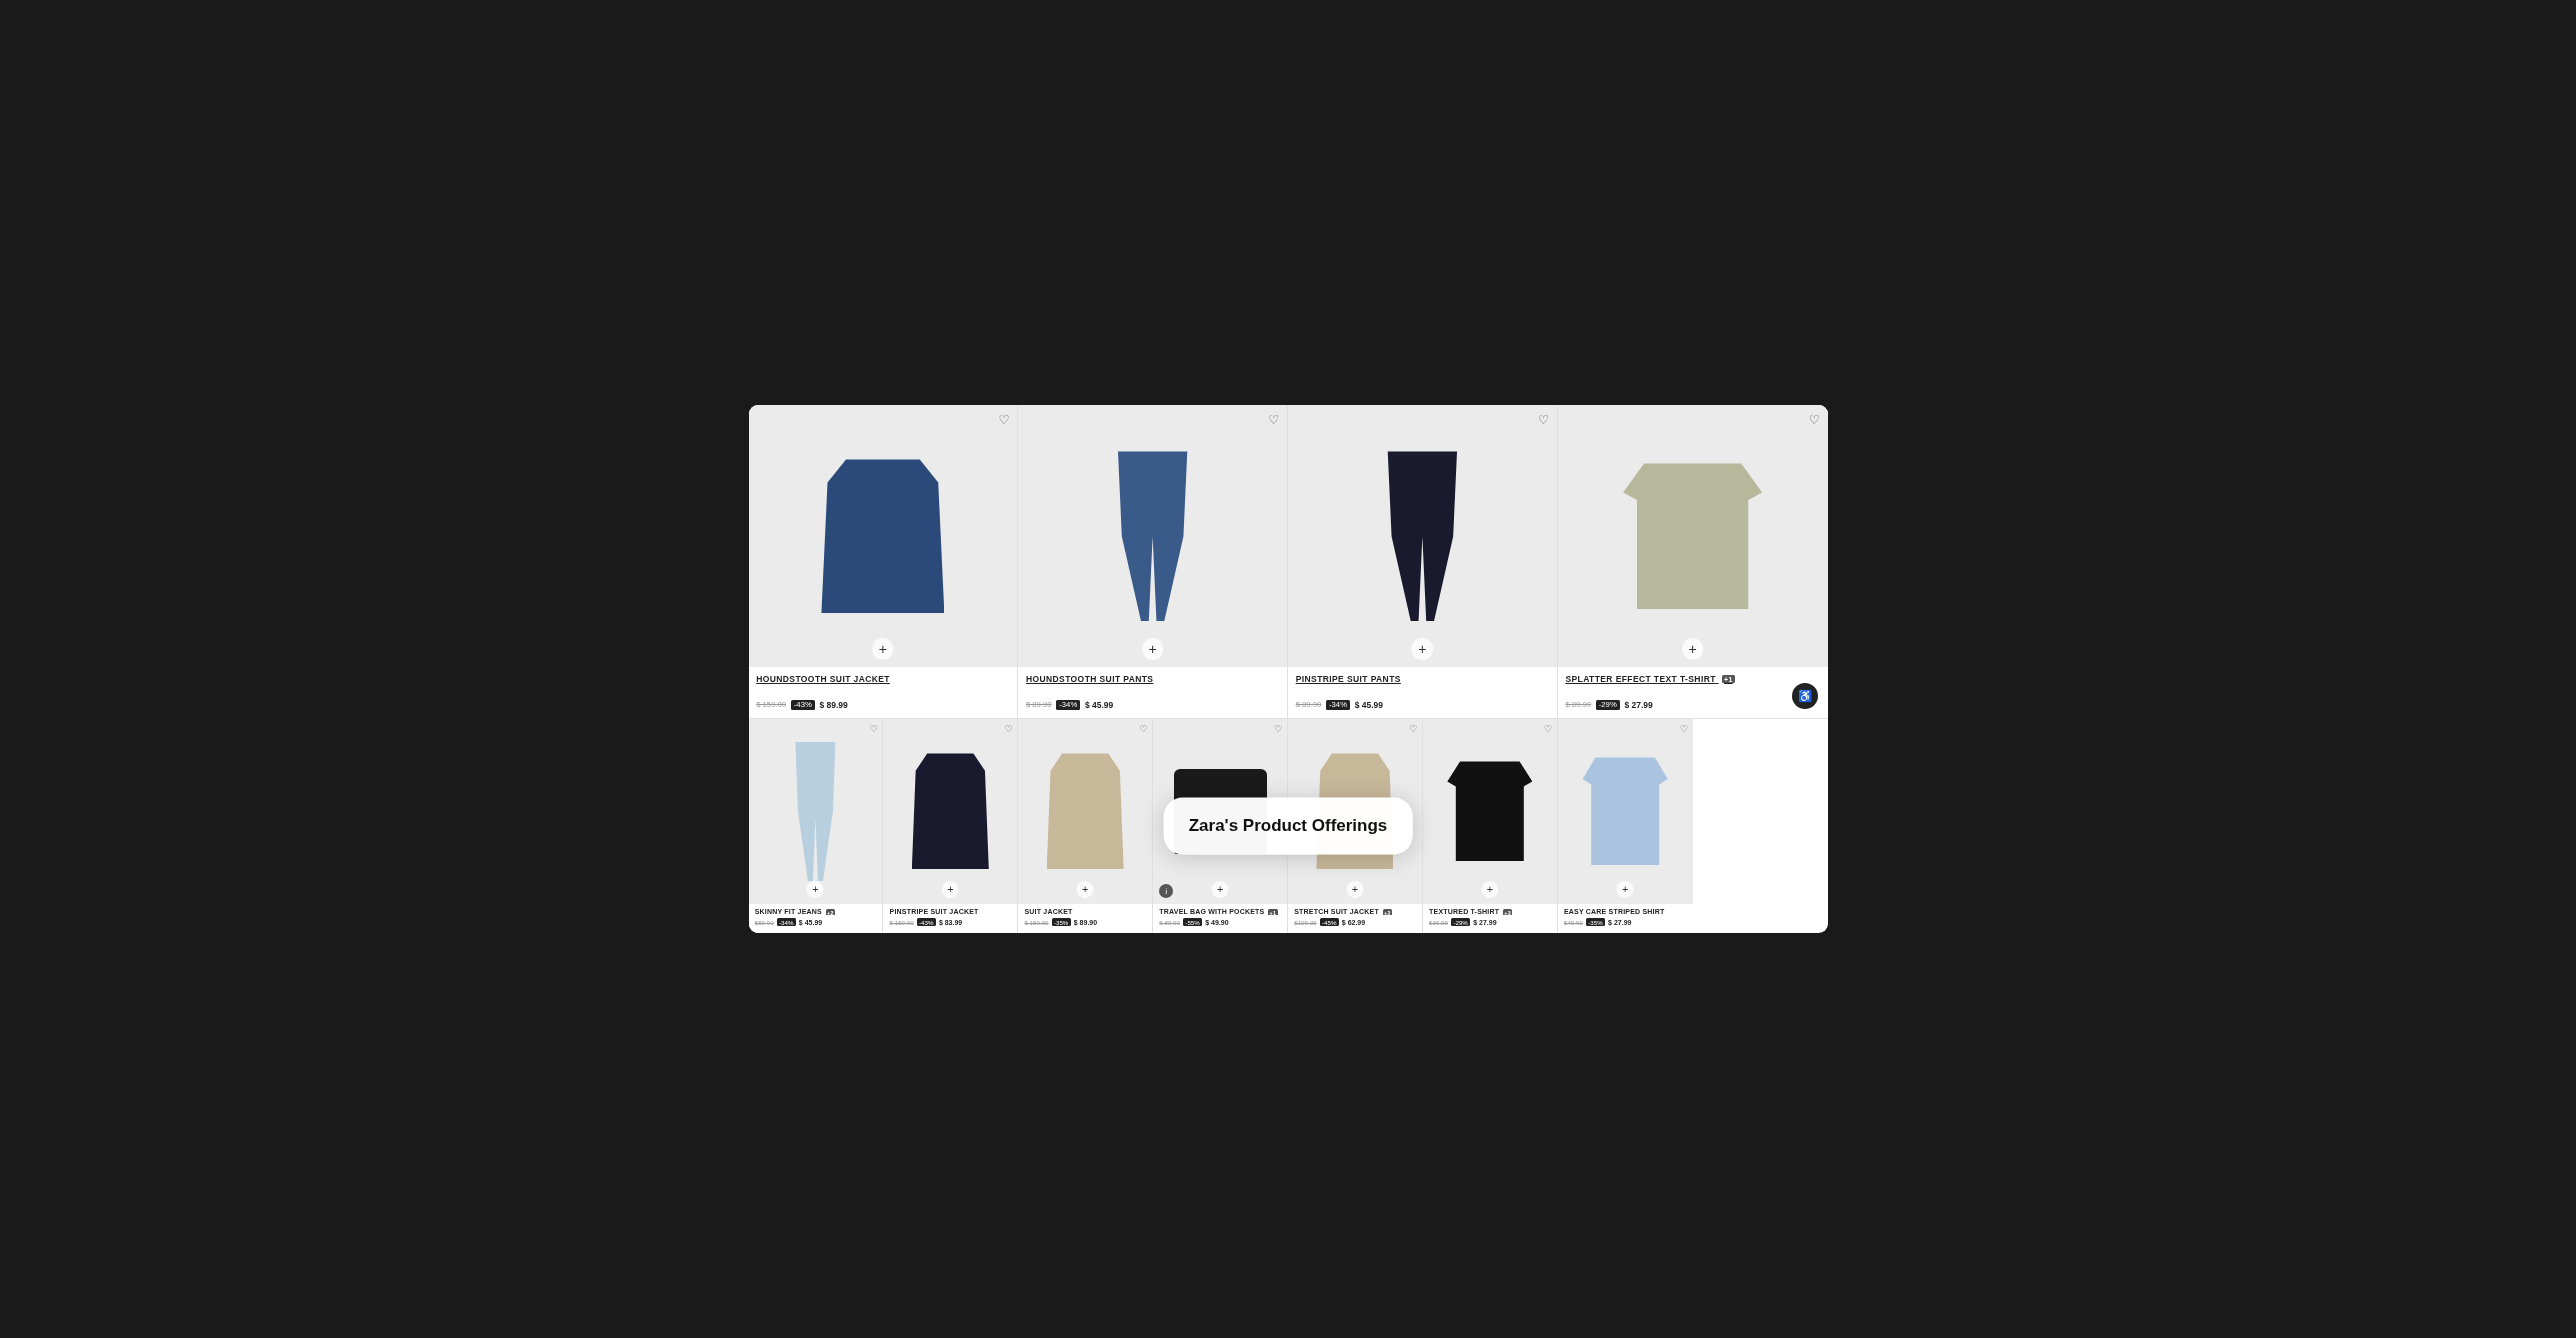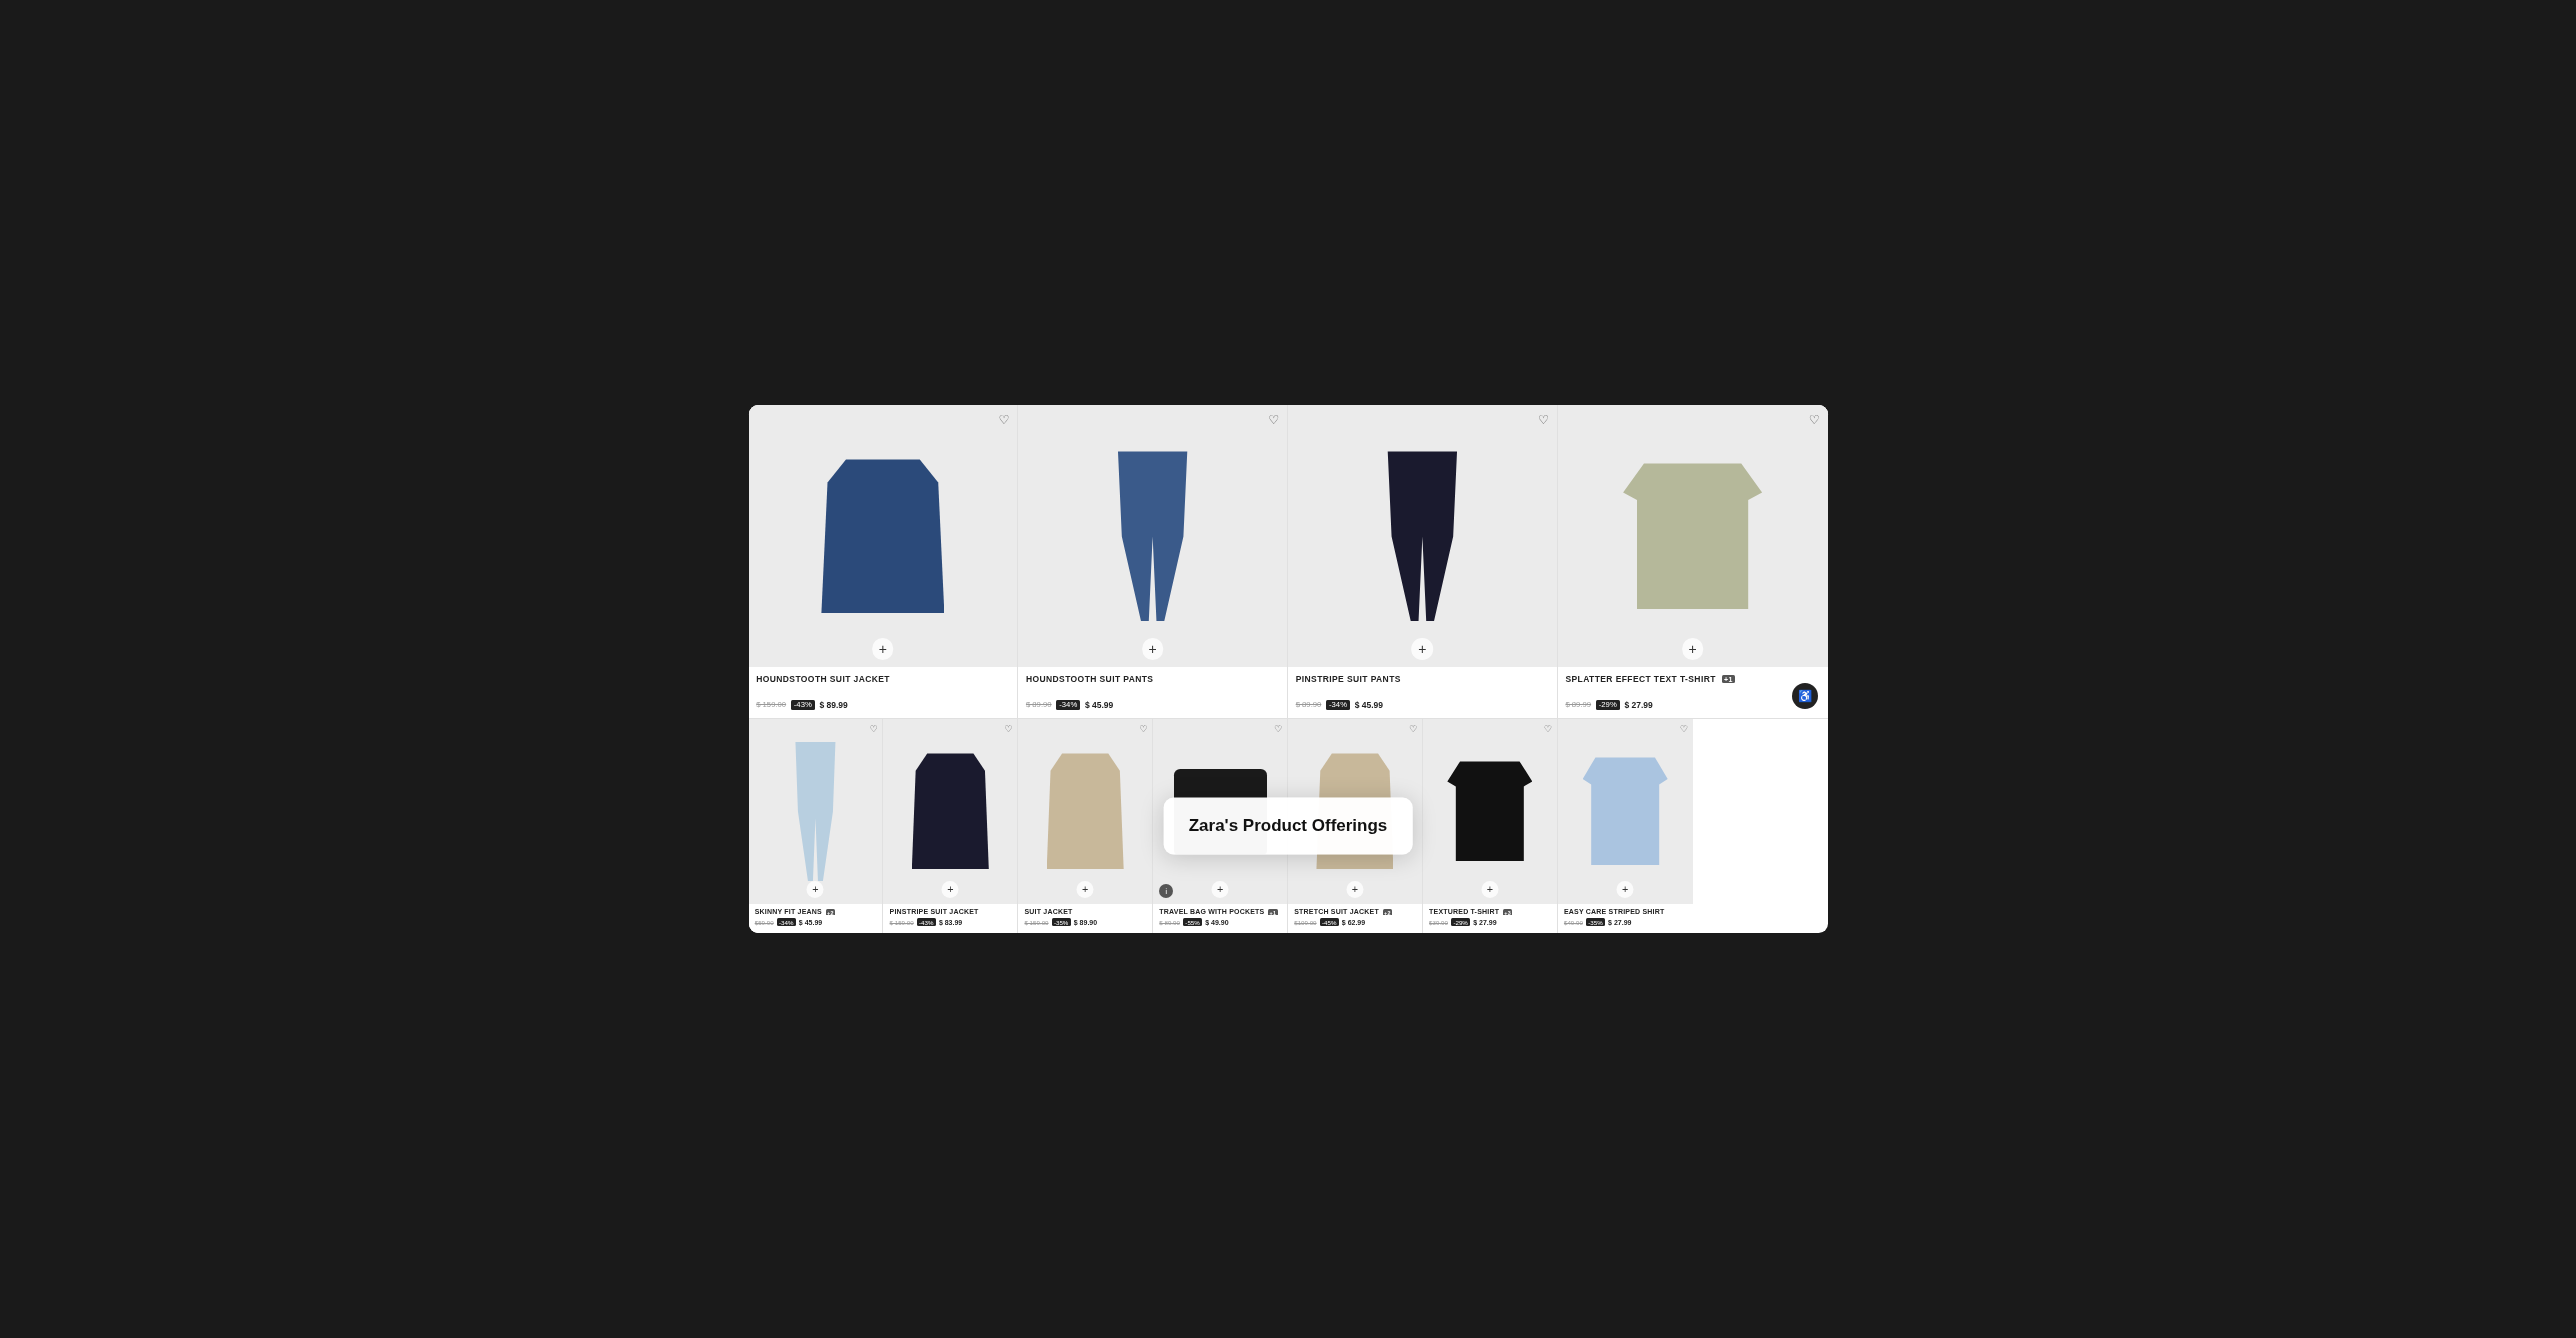--- a/index.html
+++ b/index.html
@@ -103,20 +103,21 @@
       padding: 6.2px 7.7px 7.7px;
       background: #fff;
     }
     .product-name {
       font-size: 8.5px;
       font-weight: 600;
       text-transform: uppercase;
       color: #222;
       letter-spacing: 0.4px;
       margin-bottom: 16px;
+      text-decoration: underline;
     }
     .price-row {
       display: flex;
       align-items: center;
       gap: 4.6px;
       flex-wrap: wrap;
     }
     .price-original {
       font-size: 7.7px;
       color: #999;
@@ -266,21 +267,21 @@
       font-size: 9.3px;
       color: #555;
     }
     
     .tooltip-overlay {
       position: absolute;
       top: 50%;
       left: 50%;
       transform: translate(-50%, -50%);
       background: rgba(255,255,255,0.97);
-      border-radius: 10px;
+      border-radius: 19px;
       padding: 18.5px 25px;
       z-index: 10;
       box-shadow: 0 3.1px 25px rgba(0,0,0,0.18);
       pointer-events: none;
       white-space: nowrap;
     }
     .tooltip-title {
       font-size: 17px;
       font-weight: 800;
       color: #111;

